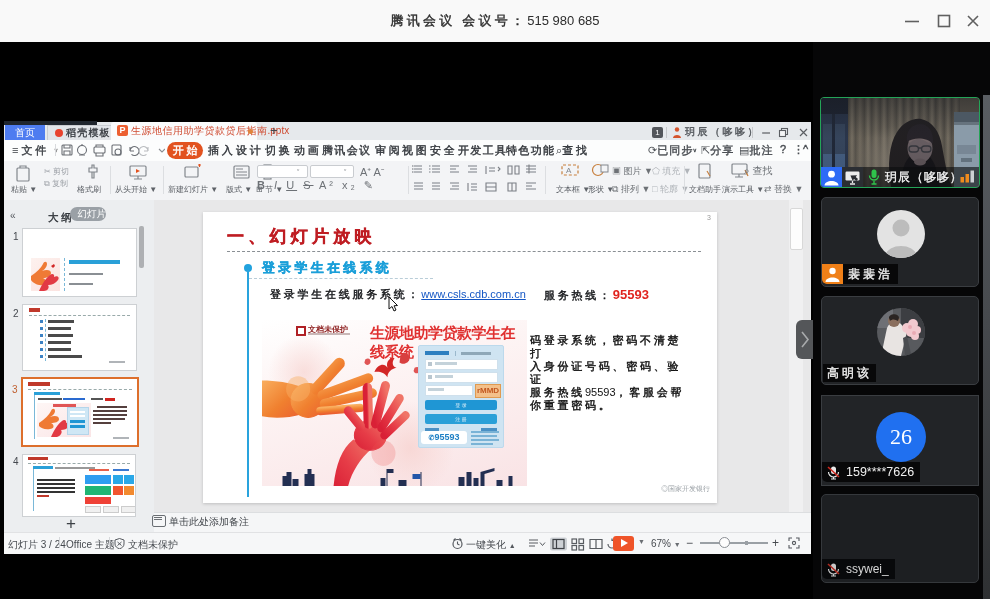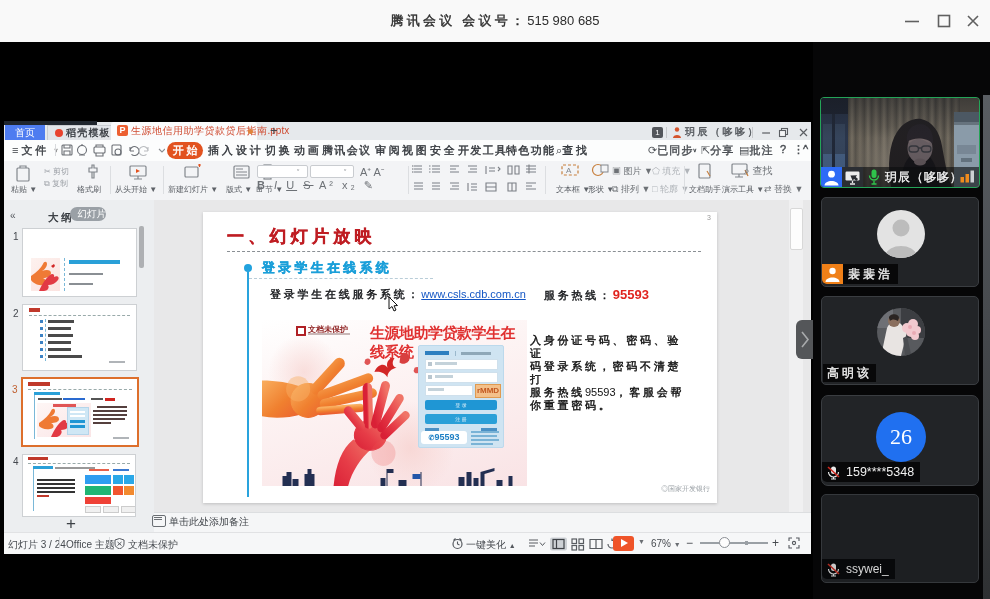--- a/index.html
+++ b/index.html
@@ -387,22 +387,22 @@
     <path d="M118 30 v-8 h5 v8 z M124 13 h1 v17 h-1 z M125 13 h6 v4 h-6 z"></path>
     <path d="M136 30 v-6 h8 v6 z"></path>
     <path d="M196 30 v-9 h6 v9 z M204 30 v-14 h5 v14 z M211 30 v-8 h5 v8 z M218 16 l14 -4 v3 l-10 3 v12 h-4 z M234 30 v-6 h6 v6 z"></path>
     <path d="M246 30 v-10 h4 v10 z"></path>
    </g>
    <rect x="150" y="18" width="8" height="5" fill="#2456a8"></rect>
         <rect x="158" y="16" width="1" height="14" fill="#232f52"></rect>
   </svg>
  </div>
  <div class="a cj" style="left:327px;top:122px;width:155px;font-size:11px;line-height:13.1px;color:#111">
+  <div>码登录系统，密码不清楚打</div>
   <div>入身份证号码、密码、验证</div>
-  <div>码登录系统，密码不清楚打</div>
   <div>服务热线<span class="lat">95593</span>，客服会帮</div>
   <div>你重置密码。</div>
  </div>
  <div class="a" style="left:458px;top:272px;font-size:7px;color:#9aa0a5">◎国家开发银行</div>
 </div>
 
 <div class="a" style="left:154px;top:512px;width:657px;height:20px;background:#f5f6f7;border-top:1px solid #dcdee0"></div>
 <div class="a" style="left:152px;top:515px;width:12px;height:10px;border:1px solid #6a6e73;border-radius:2px"></div>
 <div class="a" style="left:154px;top:517px;width:8px;height:1px;background:#6a6e73"></div>
 <div class="a" style="left:154px;top:519px;width:8px;height:1px;background:#6a6e73"></div>
@@ -595,23 +595,23 @@
    <g fill="#e9aab4">
           <circle cx="33" cy="19" r="2"></circle>
           <circle cx="37" cy="25" r="2"></circle>
         </g>
    <path d="M30 28 L34 46 L28 48 L26 30 Z" fill="#4a4c50"></path>
   </g>
     </svg>
  <div class="a" style="left:1px;top:67px;height:18px;background:rgba(5,6,7,.9);color:#eee;font-size:12px;line-height:18px;padding:0 4px;letter-spacing:.25em;-webkit-text-stroke:.4px #eee">高明该</div>
 </div>
 
-<div class="a" style="left:821px;top:395px;width:156px;height:89px;background:#222427;border:1px solid #3a3d41;border-radius:7px">
+<div class="a" style="left:821px;top:395px;width:156px;height:89px;background:#222427;border:1px solid #3a3d41;border-radius:0">
  <div class="a" style="left:54px;top:16px;width:50px;height:50px;border-radius:50%;background:#2070f0;color:#fff;font-size:22px;text-align:center;line-height:50px;font-family:'Liberation Serif',serif">26</div>
- <div class="a" style="left:0px;top:66px;height:20px;background:rgba(5,6,7,.9);color:#f0f0f0;font-size:12.5px;line-height:20px;padding:0 6px 0 24px;border-radius:0 0 0 5px">159****5348</div>
+ <div class="a" style="left:0px;top:66px;height:20px;background:rgba(5,6,7,.9);color:#f0f0f0;font-size:12.5px;line-height:20px;padding:0 6px 0 24px;border-radius:0 0 0 5px">159****7626</div>
  <svg class="a" style="left:4px;top:69px" width="15" height="15" viewBox="0 0 15 15">
       <rect x="5" y="1.5" width="5" height="7.5" rx="2.5" fill="#e8e8e8"></rect>
       <path d="M2.5 7 a5 5 0 0 0 10 0 M7.5 12 v2 M5 14 h5" fill="none" stroke="#e8e8e8" stroke-width="1.2"></path>
       <line x1="2" y1="2" x2="13" y2="12" stroke="#d02a20" stroke-width="1.6"></line>
     </svg>
 </div>
 
 <div class="a" style="left:821px;top:494px;width:156px;height:87px;background:#1d1f22;border:1px solid #35383c;border-radius:5px">
  <div class="a" style="left:0px;top:64px;height:20px;background:rgba(5,6,7,.85);color:#d8d8d8;font-size:12px;line-height:20px;padding:0 6px 0 24px;border-radius:0 0 0 5px">ssywei_</div>
  <svg class="a" style="left:4px;top:67px" width="15" height="15" viewBox="0 0 15 15">

